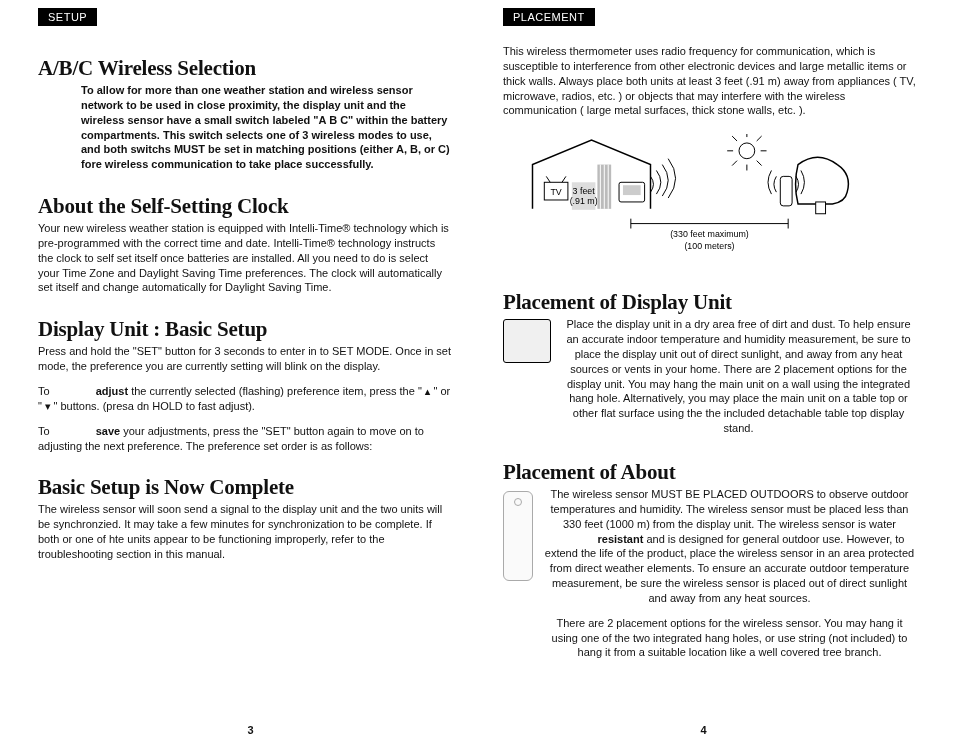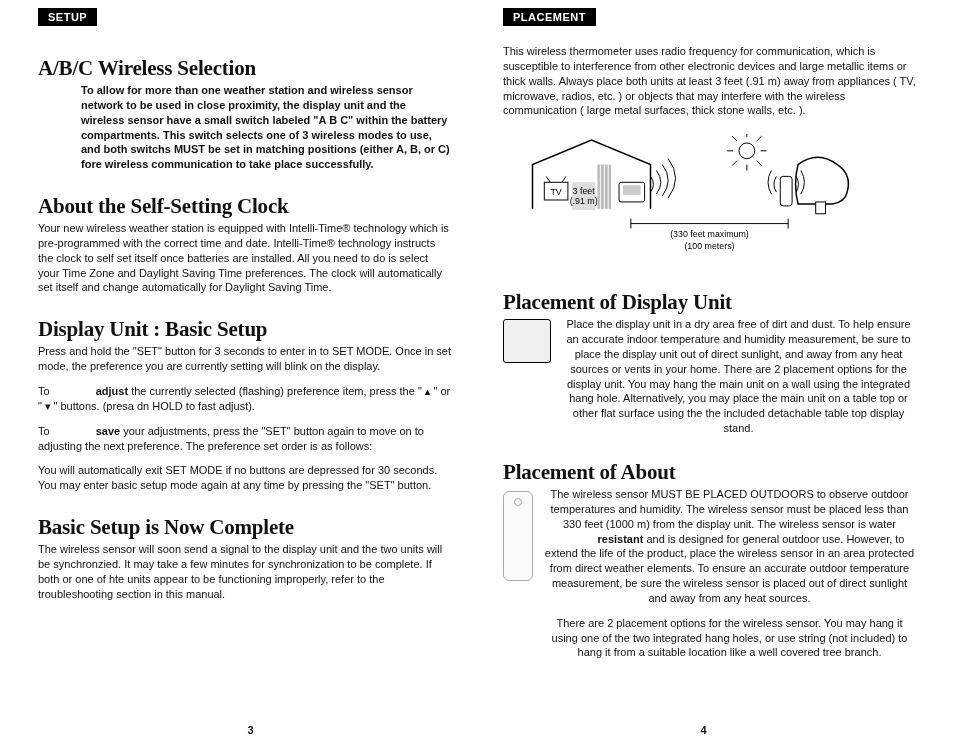--- a/index.html
+++ b/index.html
@@ -17,21 +17,21 @@
     display: flex;
     flex-direction: column;
     position: relative;
     padding: 0 14px;
   }
   .col.left { padding-right: 26px; }
   .col.right { padding-left: 26px; }
   .section-tab {
     background: #000;
     color: #fff;
-    font-weight: 700;
+    font-weight: 400;
     font-size: 11px;
     letter-spacing: 0.5px;
     padding: 3px 10px 3px 10px;
     display: inline-block;
     width: fit-content;
     margin-bottom: 18px;
   }
   h2 {
     font-family: Georgia, "Times New Roman", serif;
     font-weight: 700;
@@ -104,21 +104,20 @@
   <p>Your new wireless weather station is equipped with Intelli-Time® technology which is pre-programmed with the correct time and date. Intelli-Time® technology instructs the clock to self set itself once batteries are installed. All you need to do is select your Time Zone and Daylight Saving Time preferences. The clock will automatically set itself and change automatically for Daylight Saving Time.</p>
 
   <h2>Display Unit : Basic Setup</h2>
   <p>Press and hold the "SET" button for 3 seconds to enter in to SET MODE. Once in set mode, the preference you are currently setting will blink on the display.</p>
   <p>
     <span>To </span><span class="bold">adjust</span><span> the currently selected (flashing) preference item, press the   " ▴ " or " ▾ " buttons. (presa dn HOLD to fast adjust).</span>
   </p>
   <p>
     <span>To </span><span class="bold">save</span><span> your adjustments, press the "SET" button again to move on to adjusting the next preference. The preference set order is as follows:</span>
   </p>
-  <p>You will automatically exit SET MODE if no buttons are depressed for 30 seconds.  You may enter basic setup mode again at any time by pressing the "SET" button.</p>
 
   <h2>Basic Setup is Now Complete</h2>
   <p>The wireless sensor will soon send a signal to the display unit and the two units will be synchronzied. It may take a few minutes for synchronization to be complete. If both or one of hte units appear to be functioning improperly, refer to the troubleshooting section in this manual.</p>
 
   <div class="page-num">3</div>
 </div>
 
 <div class="col right">
   <div class="section-tab">PLACEMENT</div>
 

